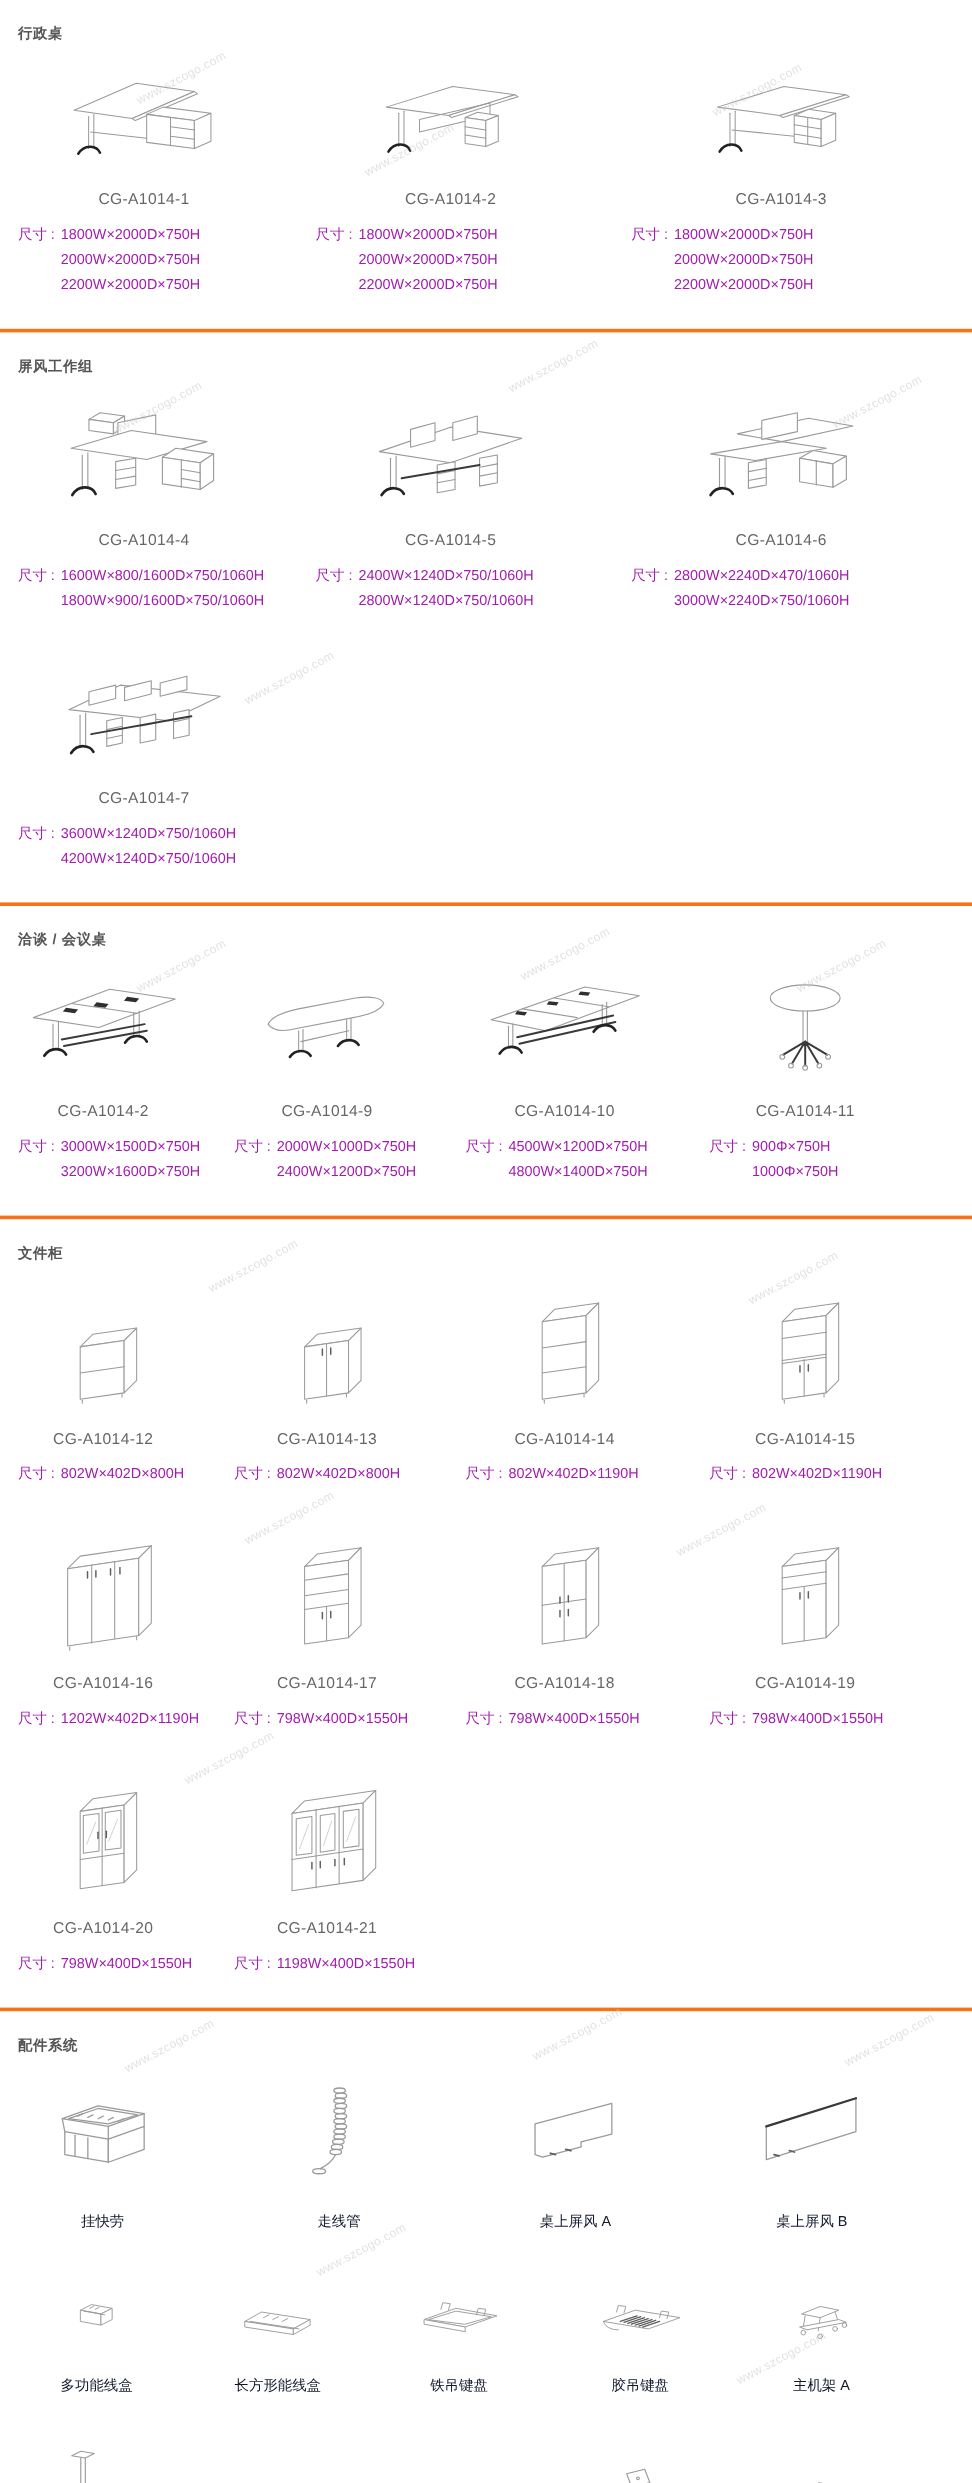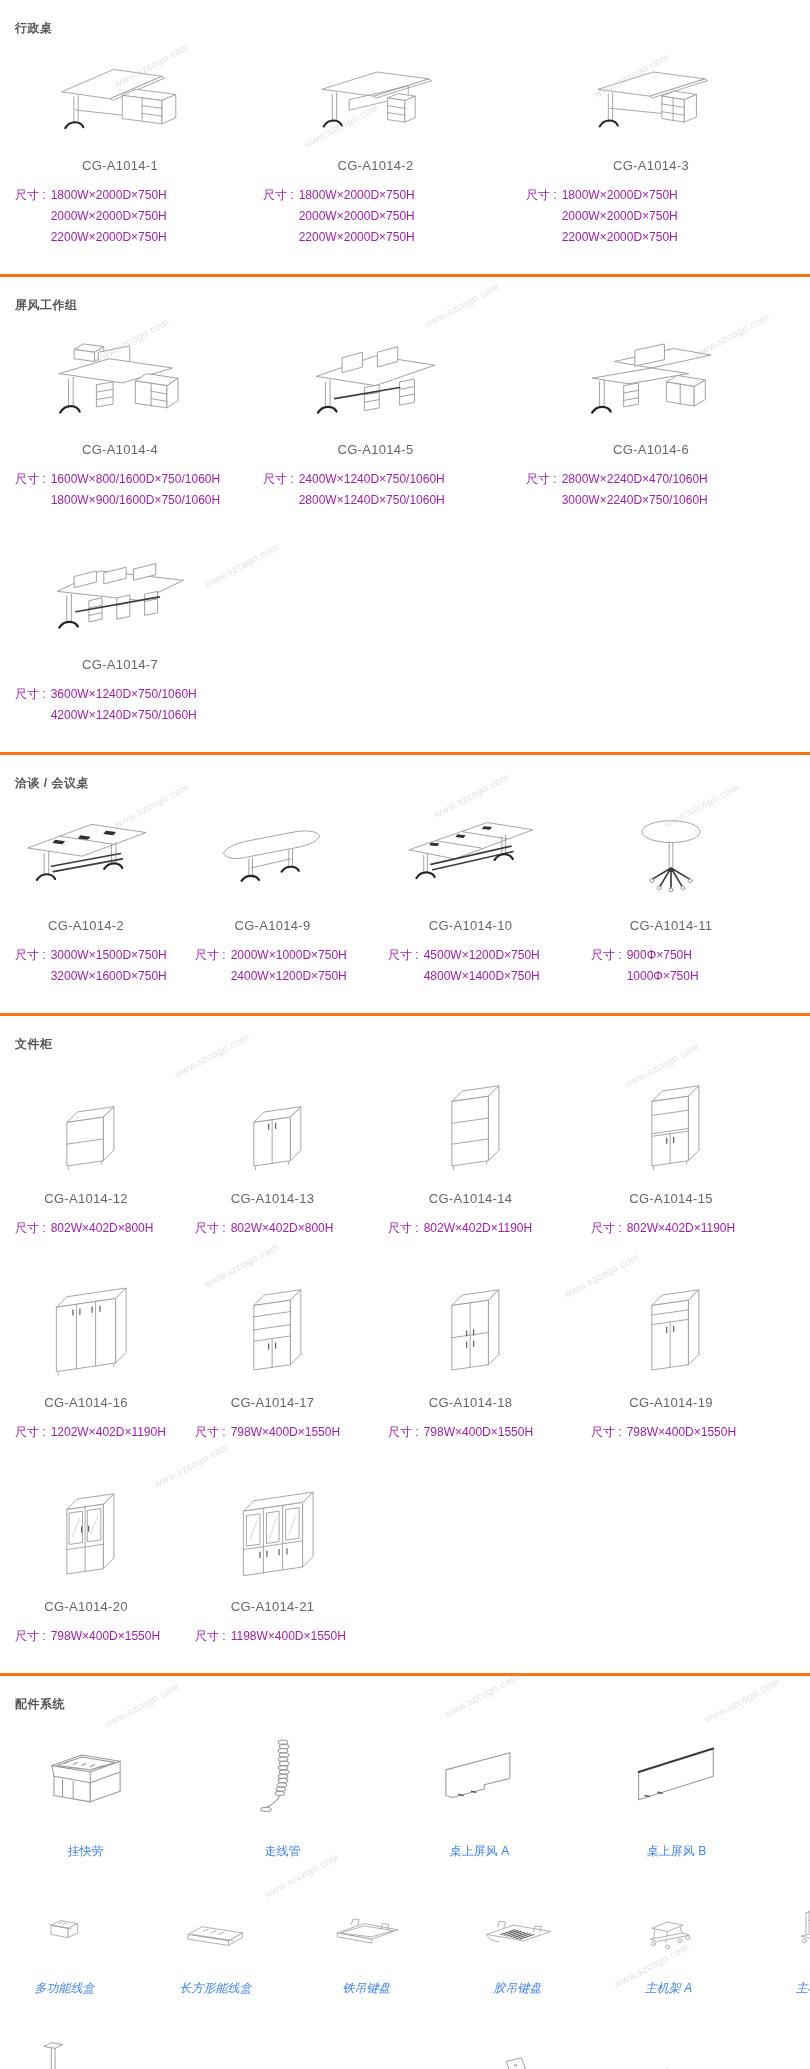--- a/index.html
+++ b/index.html
@@ -6,34 +6,34 @@
   body{font-family:"Liberation Sans","DejaVu Sans",sans-serif;color:#666;}
   .page{position:relative;width:810px;margin:0 auto;background:#fff;overflow:hidden;}
   .section{padding:10px 0 26px 0;}
   .section.bordered{border-top:3px solid #f97316;}
   .sec-title{font-size:12px;font-weight:700;color:#555;margin:10px 0 2px 15px;letter-spacing:.5px;}
   .row{margin-top:16px;gap:38px;}
   .row + .row{margin-top:34px;}
   .cols3{display:grid;grid-template-columns:210px 225px 250px;padding-left:15px;}
   .cols4{display:grid;grid-template-columns:142px 155px 165px 160px;padding-left:15px;}
   .cols5{display:grid;grid-template-columns:repeat(5,159px);padding-left:6px;}
-  .cols7{display:grid;grid-template-columns:repeat(7,113px);padding-left:8px;font-style:italic;}
+  .cols7{display:grid;grid-template-columns:repeat(7,113px);padding-left:24px;}
   .card{display:flex;flex-direction:column;}
   .drawing{display:flex;align-items:flex-end;justify-content:center;height:95px;}
   .s2 .drawing{height:102px;}
   .s3 .drawing{height:100px;}
   .s4 .drawing{height:112px;}
   .model{font-size:13px;color:#666;text-align:center;margin-top:10px;letter-spacing:.3px;}
   .sizes{display:flex;font-size:12px;color:#a21caf;margin-top:12px;line-height:1.75;}
   .size-label{margin-right:5px;white-space:nowrap;}
   .size-line{white-space:nowrap;}
   .draw-svg{width:185px;height:100%;}
   .s3 .draw-svg{width:162px;}
   .s4 .draw-svg{width:122px;}
-  .acc .acc-label{font-size:12px;color:#3b82f6;text-align:center;margin-top:12px;}
+  .acc .acc-label{font-size:12px;color:#0f172a;text-align:center;margin-top:12px;}
   .asvg{width:128px;height:100%;}
   .r1 .drawing{height:102px;}
   .r2 .drawing{height:74px;}
   .r3 .drawing{height:94px;}
   .r2 .asvg{width:106px;}
   .wm{position:absolute;color:#c9c9c9;opacity:.55;font-size:10px;transform:rotate(-28deg);letter-spacing:.4px;pointer-events:none;white-space:nowrap;}
   
   .ln{stroke:#9a9a9a;fill:none;stroke-width:1;stroke-linejoin:round;stroke-linecap:round;}
   .fw{stroke:#9a9a9a;fill:#fff;stroke-width:1;stroke-linejoin:round;}
   .dk{stroke:#222;fill:none;stroke-width:2.4;stroke-linecap:round;}

